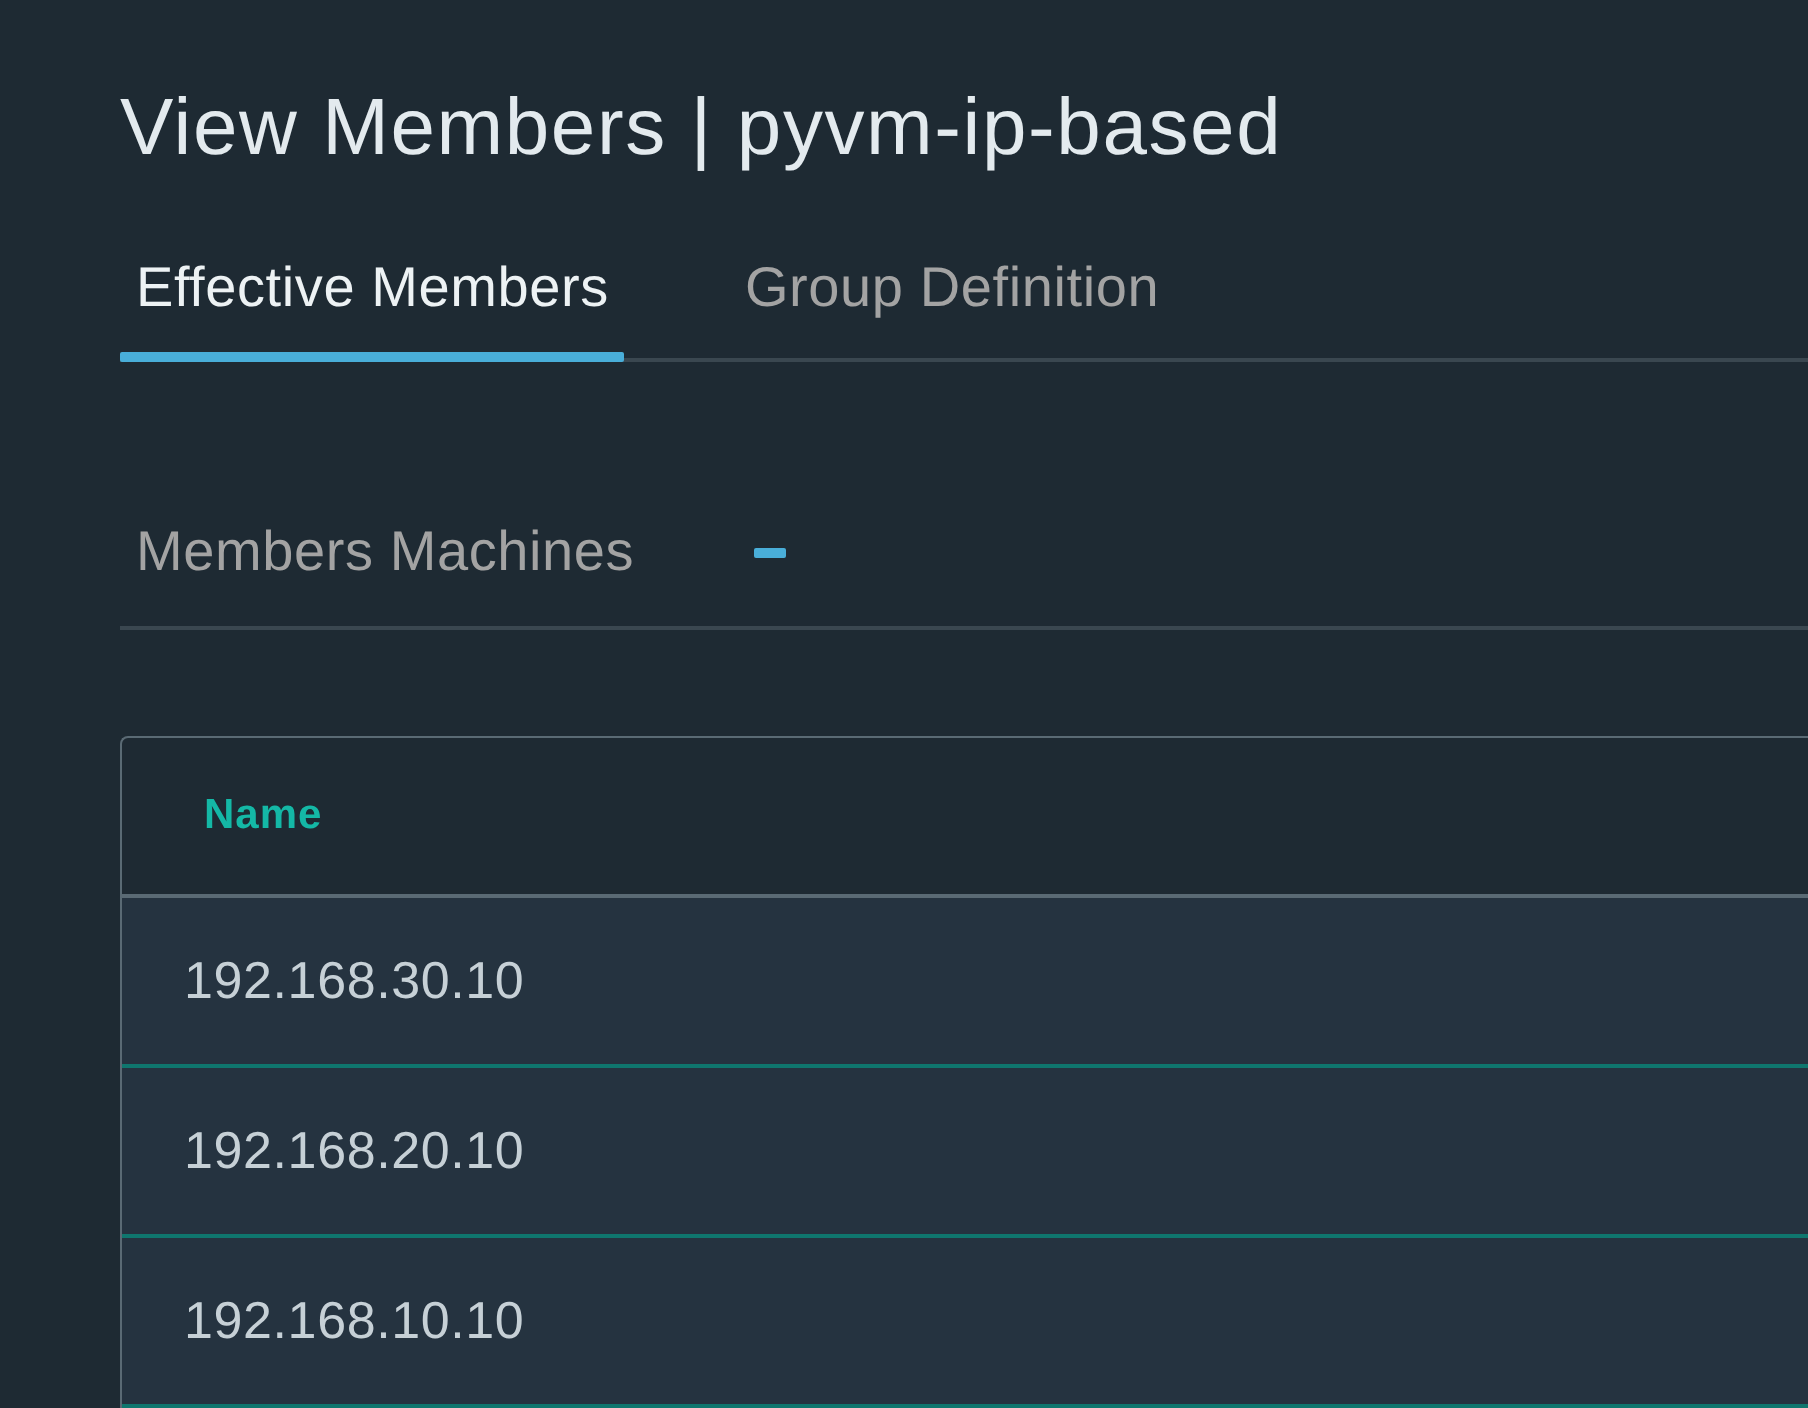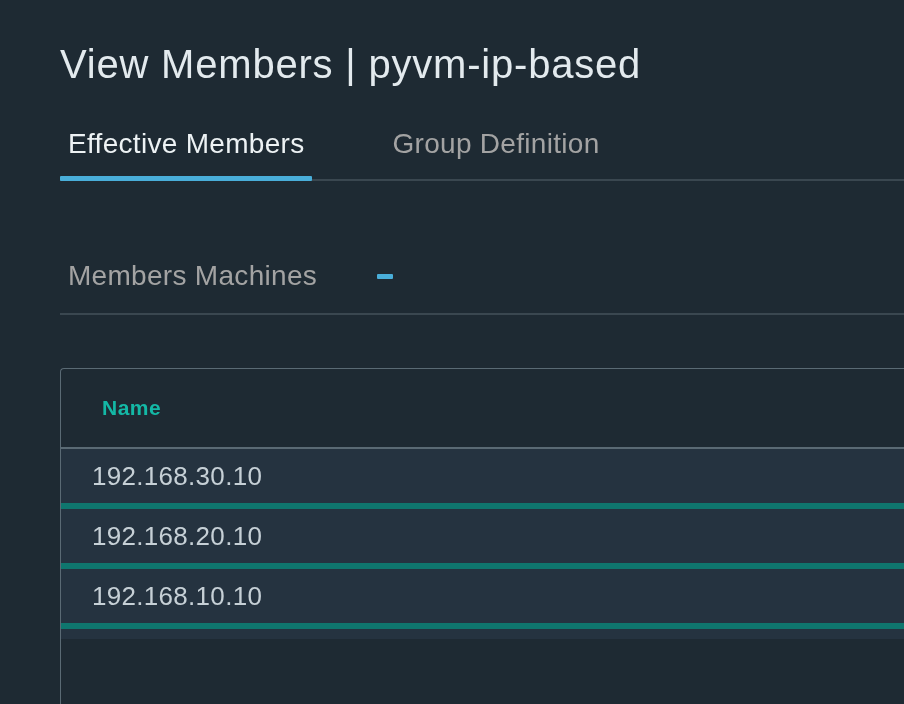--- a/index.html
+++ b/index.html
@@ -22,21 +22,21 @@
     white-space: nowrap;
   }
 
   
   .tabrow {
     position: absolute;
     left: 60px; right: 0;
     display: flex;
     align-items: flex-start;
   }
-  .tabrow.main { top: 126px; height: 56px; gap: 20px; }
+  .tabrow.main { top: 126px; height: 56px; }
   .tabrow.sub  { top: 258px; height: 58px; }
 
   .hairline {
     position: absolute;
     left: 0; right: 0; bottom: 1px;
     height: 2px;
     background: #3a4750;
   }
   .tab {
     position: relative;
@@ -76,23 +76,23 @@
     padding-left: 41px;
     border-bottom: 2px solid #5a6a74;
   }
   .grid-header-cell {
     font-size: 21px;
     font-weight: 700;
     letter-spacing: 0.5px;
     color: #14b8a6;
   }
   .grid-row {
-    height: 60px;
+    height: 85px;
     background: #253340;
-    border-bottom: 6px solid #0f766e;
+    border-bottom: 2px solid #0f766e;
     display: flex;
     align-items: center;
     padding-left: 31px;
   }
   .grid-cell {
     font-size: 26px;
     font-weight: 300;
     letter-spacing: 0.3px;
     color: #c6d0d6;
   }

